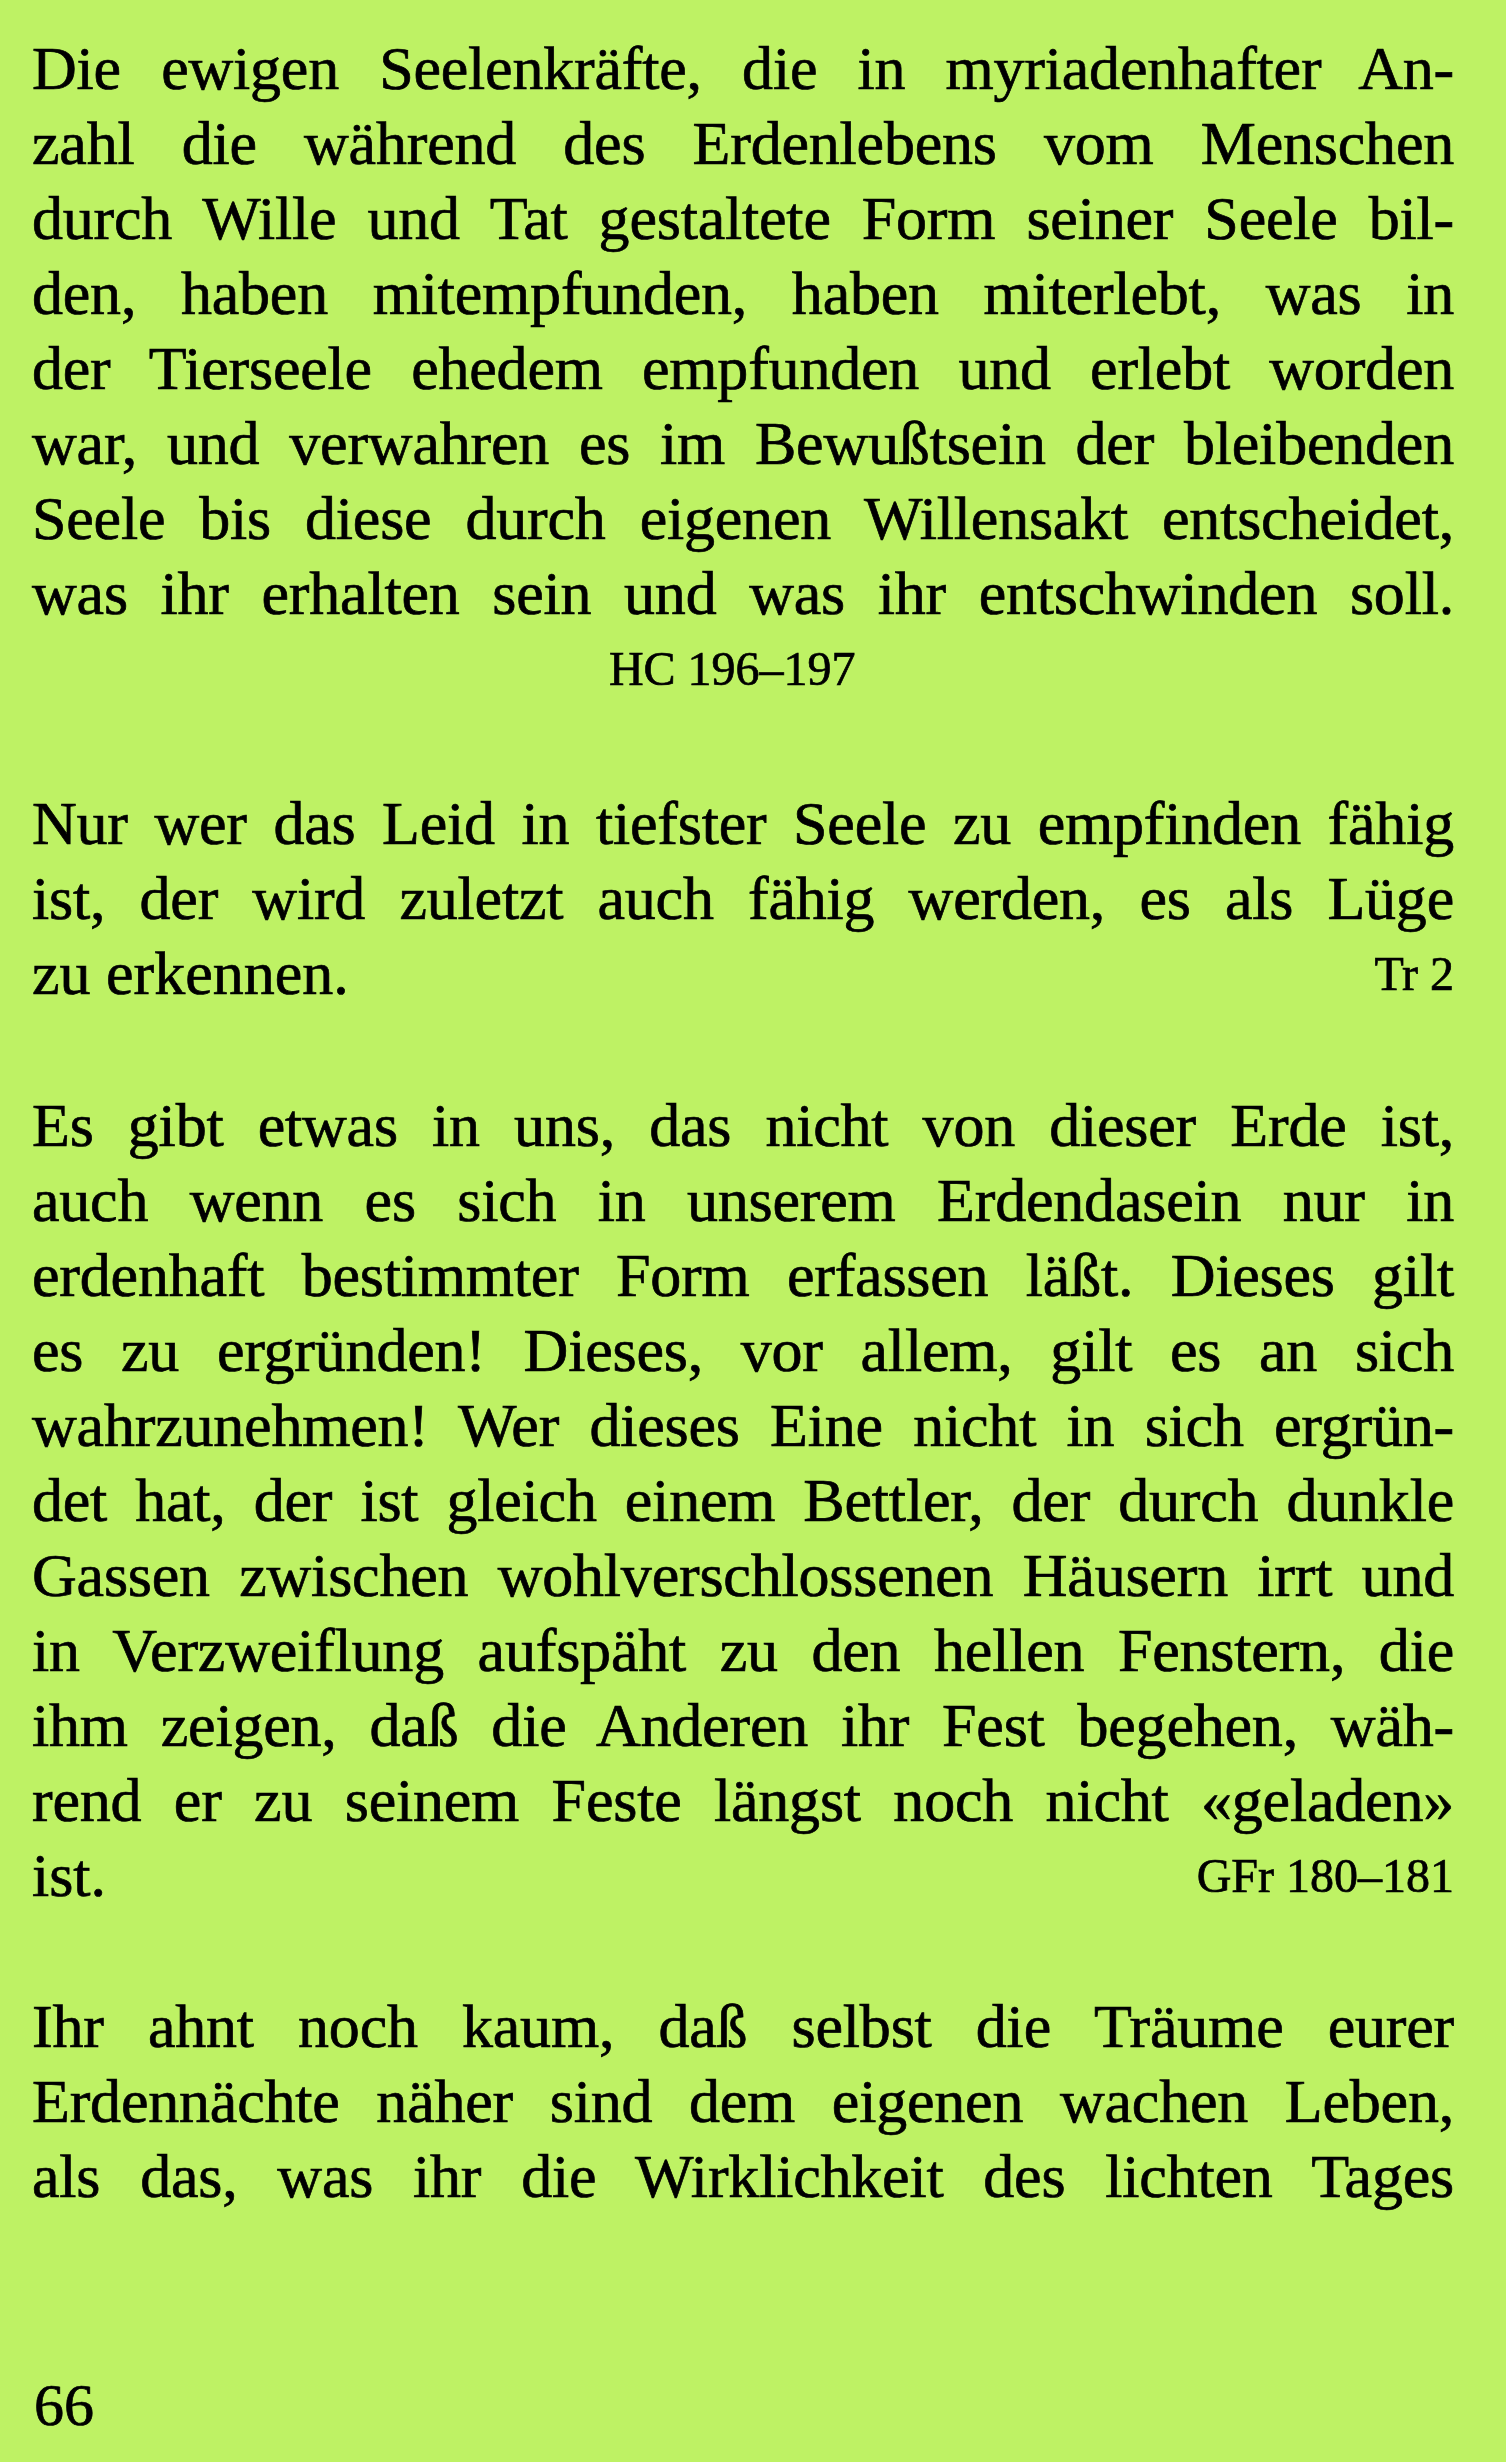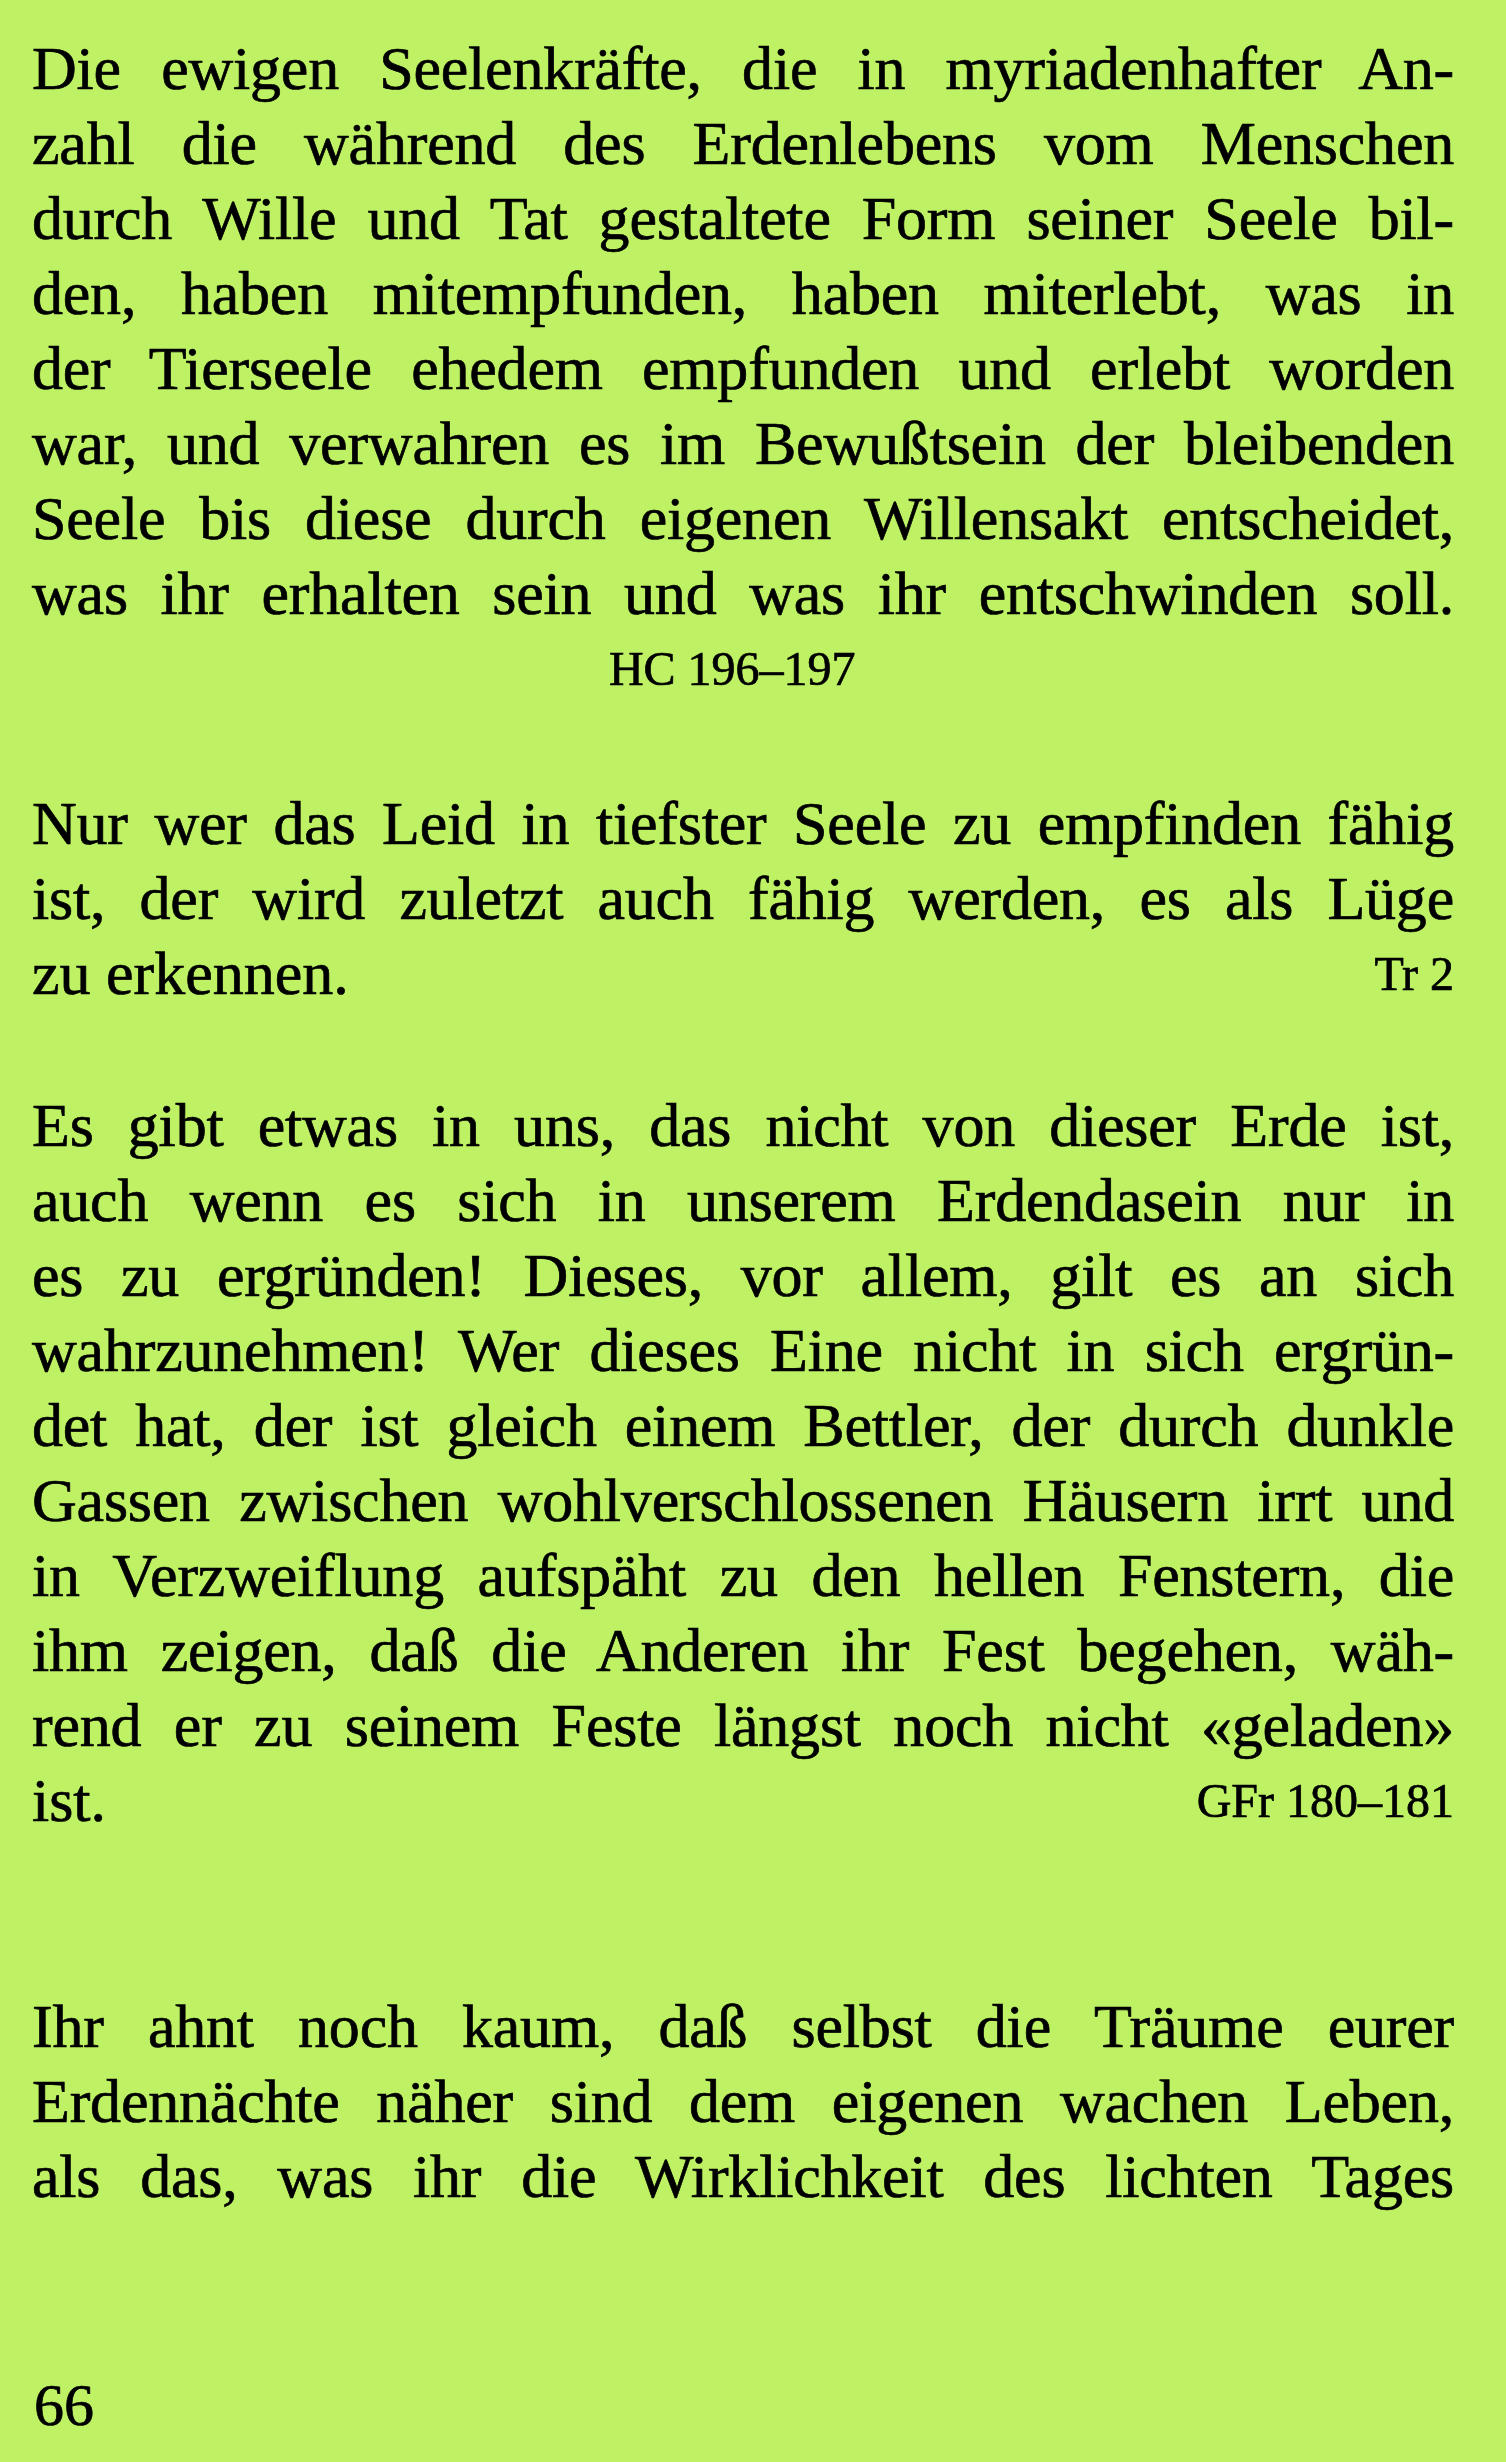--- a/index.html
+++ b/index.html
@@ -77,20 +77,21 @@
     <div class="ln">ist, der wird zuletzt auch fähig werden, es als Lüge</div>
     <div class="last-row">
       <span class="txt">zu erkennen.</span>
       <span class="cite">Tr 2</span>
     </div>
   </section>
 
   <section class="quote" style="top:1088px">
     <div class="ln">Es gibt etwas in uns, das nicht von dieser Erde ist,</div>
     <div class="ln">auch wenn es sich in unserem Erdendasein nur in</div>
+    <div class="ln">erdenhaft bestimmter Form erfassen läßt. Dieses gilt</div>
     <div class="ln">es zu ergründen! Dieses, vor allem, gilt es an sich</div>
     <div class="ln">wahrzunehmen! Wer dieses Eine nicht in sich ergrün-</div>
     <div class="ln">det hat, der ist gleich einem Bettler, der durch dunkle</div>
     <div class="ln">Gassen zwischen wohlverschlossenen Häusern irrt und</div>
     <div class="ln">in Verzweiflung aufspäht zu den hellen Fenstern, die</div>
     <div class="ln">ihm zeigen, daß die Anderen ihr Fest begehen, wäh-</div>
     <div class="ln">rend er zu seinem Feste längst noch nicht «geladen»</div>
     <div class="last-row">
       <span class="txt">ist.</span>
       <span class="cite">GFr 180–181</span>

